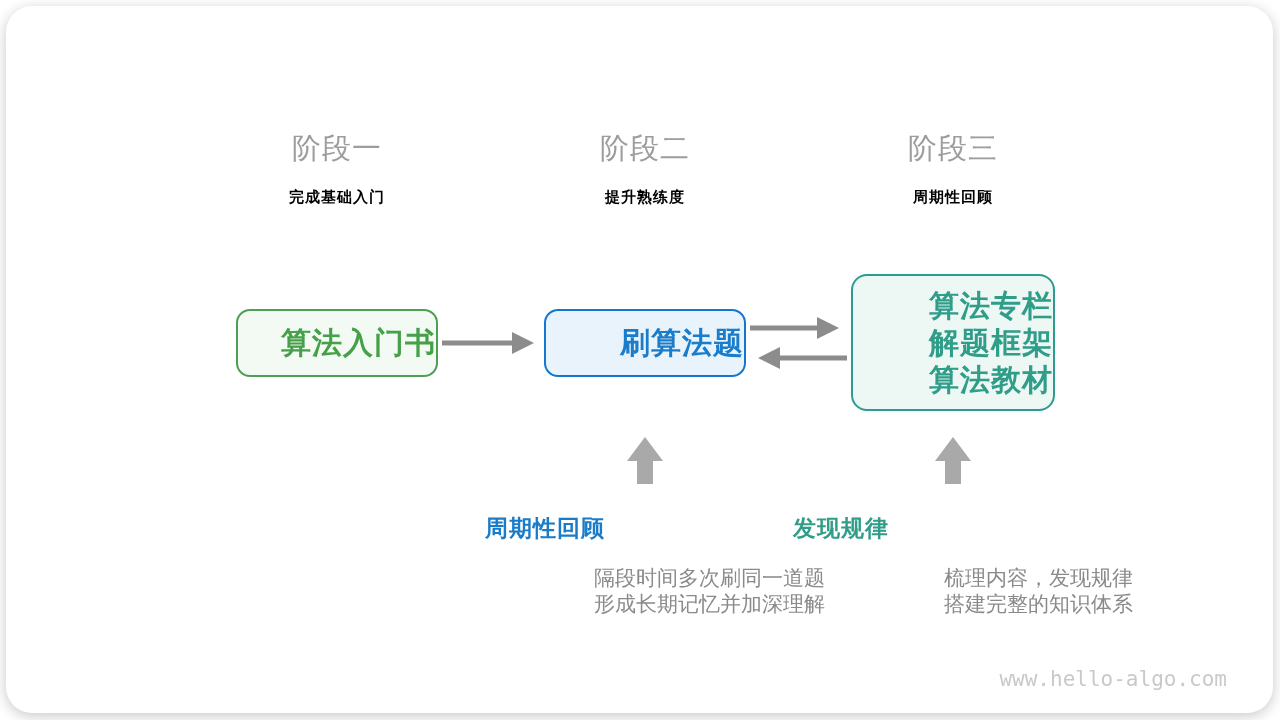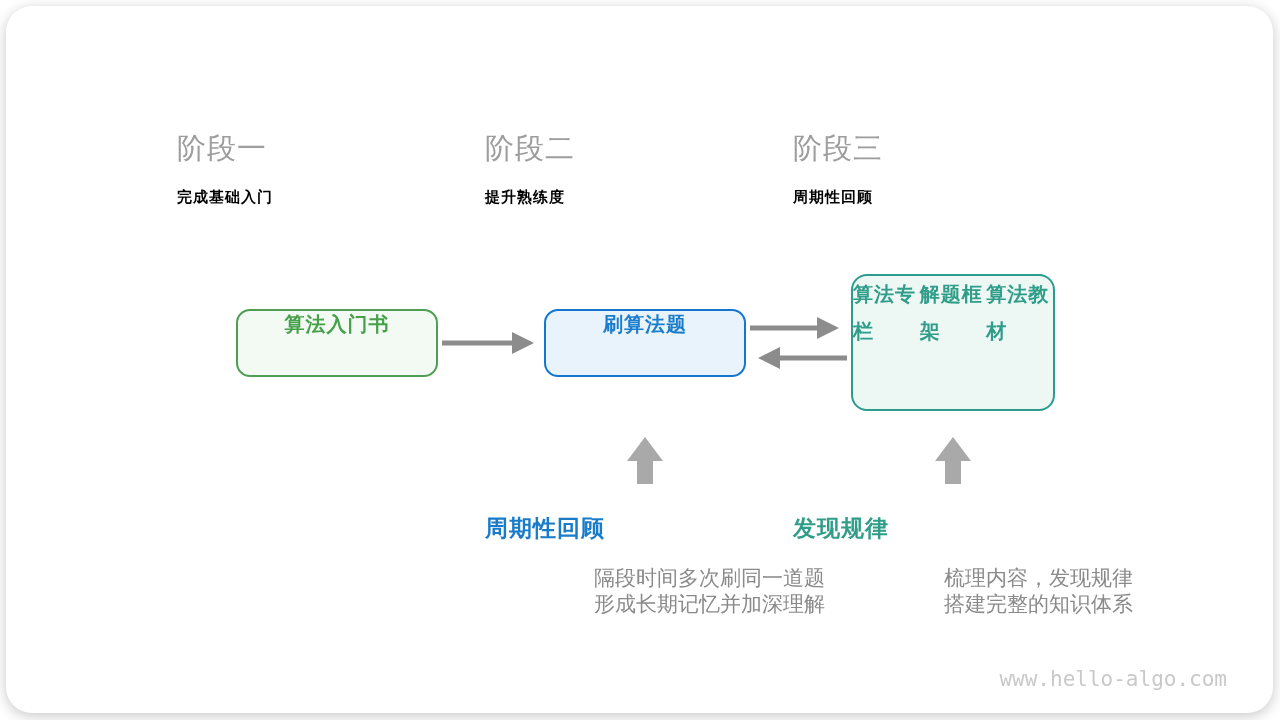--- a/index.html
+++ b/index.html
@@ -20,20 +20,21 @@
     width: 1267px; height: 707px;
     background: #ffffff;
     border-radius: 26px;
     box-shadow: 0 3px 14px rgba(0,0,0,0.22);
   }
   
   .stage-header {
     position: absolute;
     top: 126px;
     width: 320px;
+    text-align: center;
   }
   .stage-header .stage-title {
     font-size: 29px;
     line-height: 32px;
     color: #9d9d9d;
     font-weight: 400;
     letter-spacing: 1px;
   }
   .stage-header .stage-subtitle {
     margin-top: 20px;
@@ -46,25 +47,25 @@
   .stage-1 { left: 171px; }
   .stage-2 { left: 479px; }
   .stage-3 { left: 787px; }
   
   .flow-box {
     position: absolute;
     box-sizing: border-box;
     border-radius: 14px;
     border: 2.5px solid;
     display: flex;
-    flex-direction: row;
-    align-items: flex-start;
+    flex-direction: column;
+    align-items: flex-end;
     justify-content: center;
     font-weight: 700;
-    font-size: 20px;
+    font-size: 30px;
     letter-spacing: 1px;
   }
   .box-intro {
     left: 230px; top: 303px; width: 202px; height: 68px;
     border-color: #4f9e53;
     background: #f3faf3;
     color: #45a049;
   }
   .box-practice {
     left: 538px; top: 303px; width: 202px; height: 68px;

